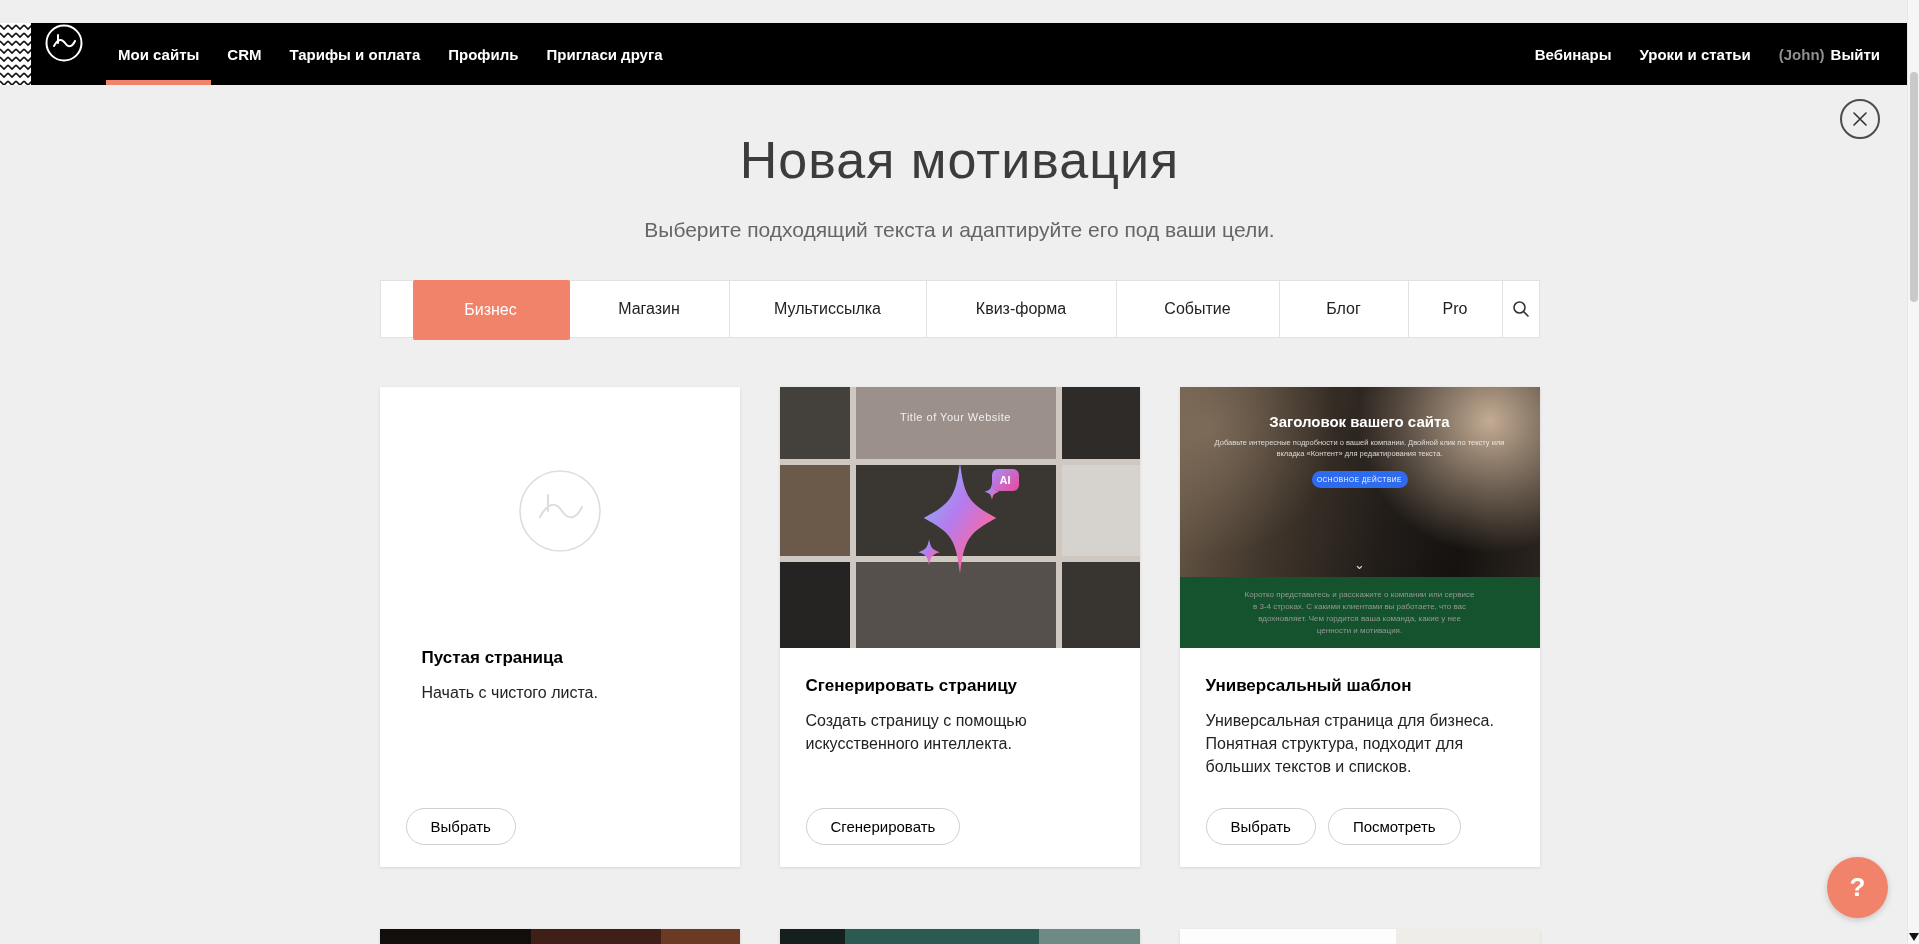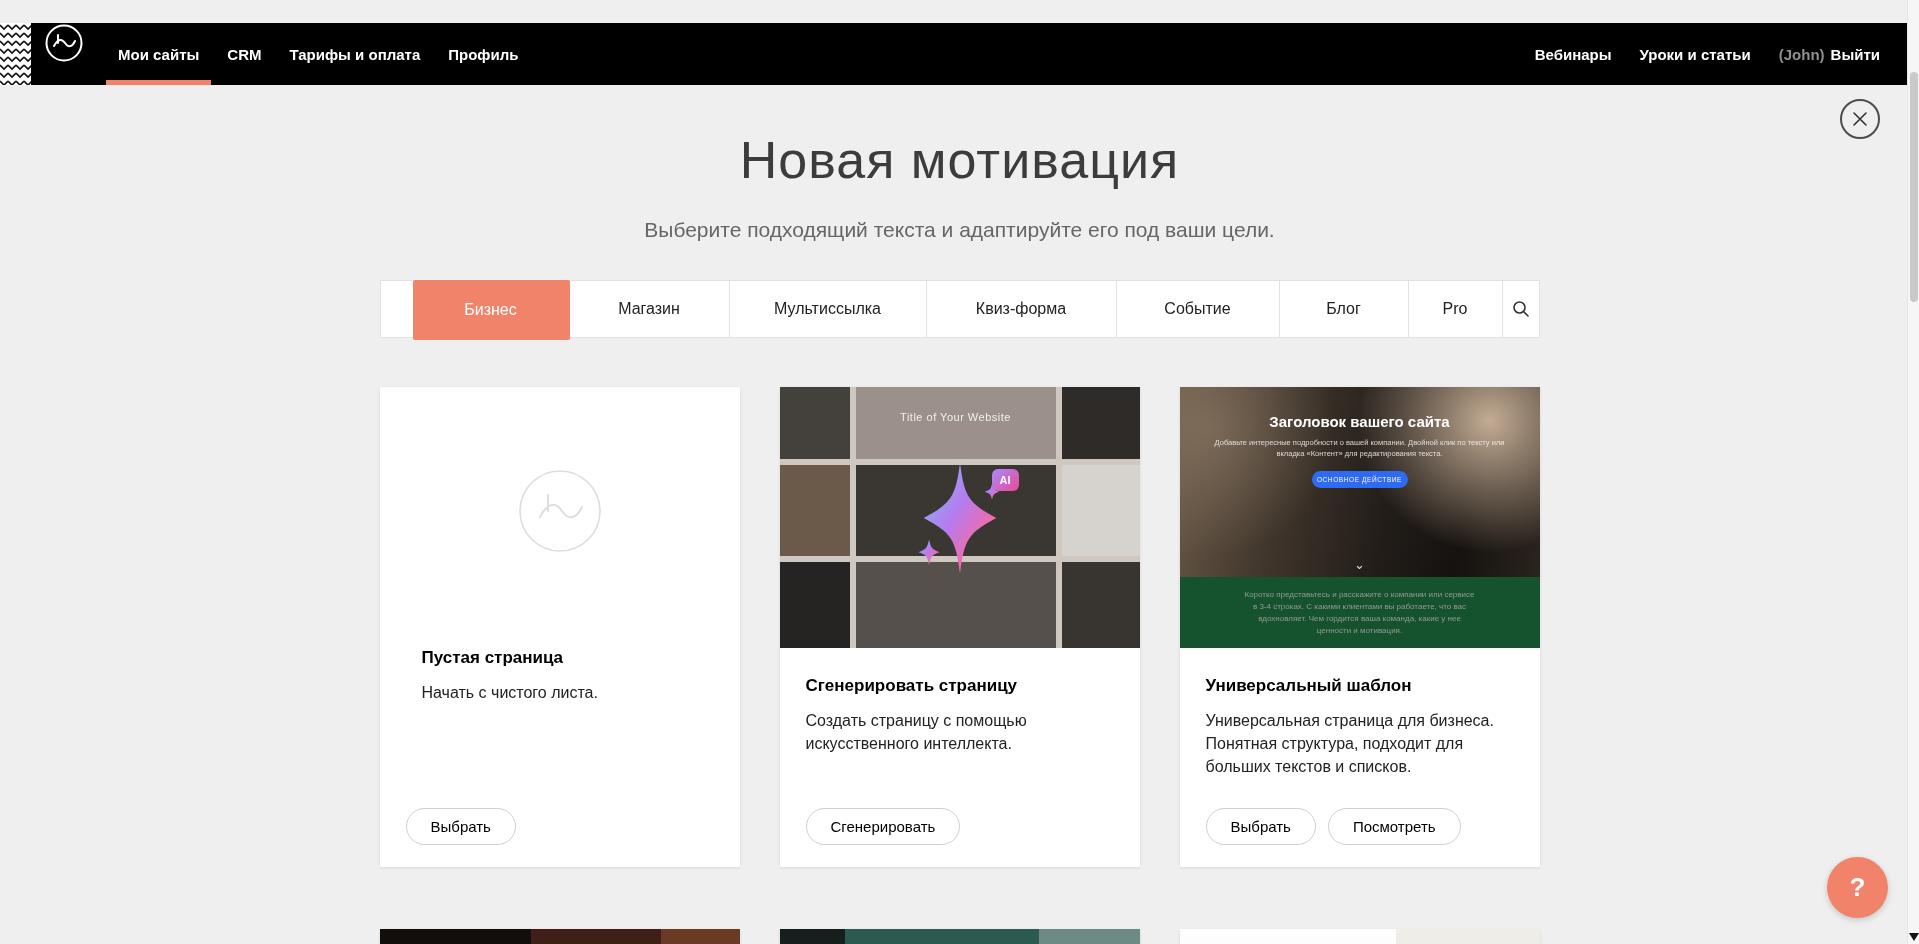--- a/index.html
+++ b/index.html
@@ -104,20 +104,21 @@
       <circle cx="20" cy="20" r="17.5" fill="none" stroke="#fff" stroke-width="2"></circle>
       <path d="M10 23 C14 15.5 18 15.5 21 20 C24 24.5 28 24.5 31 18" fill="none" stroke="#fff" stroke-width="2" stroke-linecap="round"></path>
       <path d="M14 12 L14 20" fill="none" stroke="#fff" stroke-width="2" stroke-linecap="round"></path>
     </svg>
   </div>
   <nav class="nav-left">
     <a class="nav-item active">Мои сайты</a>
     <a class="nav-item">CRM</a>
     <a class="nav-item">Тарифы и оплата</a>
     <a class="nav-item">Профиль</a>
+    <a class="nav-item">Пригласи друга</a>
   </nav>
   <nav class="nav-right">
     <a class="nav-item">Вебинары</a>
     <a class="nav-item">Уроки и статьи</a>
     <a class="nav-user">
       <span class="uname">(John)</span>
       <span class="ulogout">Выйти</span>
     </a>
   </nav>
 </header>

